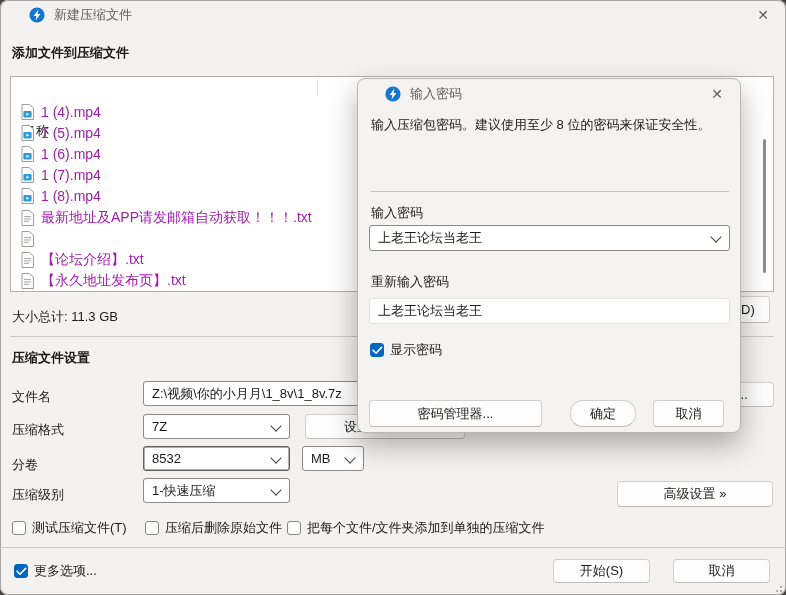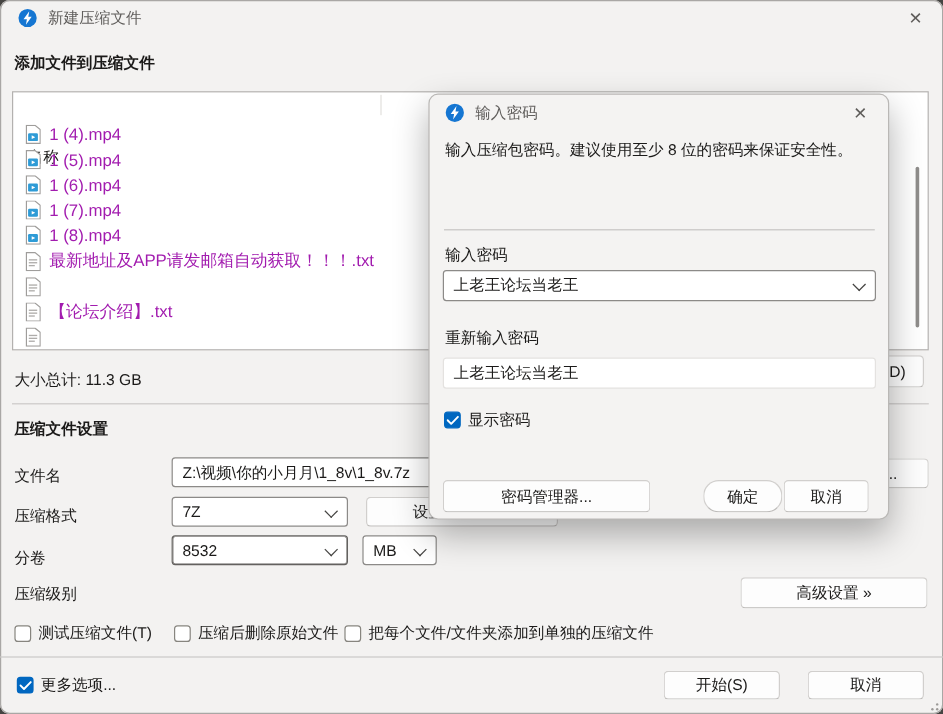--- a/index.html
+++ b/index.html
@@ -12,21 +12,21 @@
   .window{
     position:absolute;left:0;top:0;width:786px;height:595px;
     background:#f3f2f1;border-radius:8px;overflow:hidden;
     box-shadow:0 0 0 1px #a9a7a5 inset;
   }
   .abs{position:absolute;}
   .t13{font-size:13px;color:#1b1a19;}
   .bold{font-weight:bold;}
 
   
-  .titlebar{position:absolute;left:1px;top:0;right:0;height:30px;display:flex;align-items:center;text-align:right;}
+  .titlebar{position:absolute;left:15px;top:0;right:0;height:30px;display:flex;align-items:center;text-align:right;}
   .titlebar .appicon{margin-left:14px;width:16px;height:16px;flex:0 0 auto;}
   .titlebar .ttl{margin-left:9px;font-size:13px;color:#605e5c;}
   .closebtn{
     position:absolute;right:8px;top:3px;width:30px;height:24px;
     display:flex;align-items:center;justify-content:center;
     color:#5f5d5b;font-size:14px;border-radius:4px;cursor:default;
   }
 
   
   .filelist{
@@ -168,20 +168,21 @@
         </svg>
       <span class="fname">【论坛介绍】.txt</span>
     </div>
     <div class="frow" style="top:193px">
       <svg class="ficon" viewBox="0 0 13 16">
           <path d="M1 .5h7.2L12.5 4v11.5H1z" fill="#fff" stroke="#9f9d9b"></path>
           <rect x="3" y="6" width="7" height="1.1" fill="#aeacaa"></rect>
           <rect x="3" y="8.4" width="7" height="1.1" fill="#aeacaa"></rect>
           <rect x="3" y="10.8" width="5" height="1.1" fill="#aeacaa"></rect>
         </svg>
+      <span class="fname">【永久地址发布页】.txt</span>
     </div>
 
     <div class="vscroll"></div>
   </div>
 
   <div class="abs t13" style="left:12px;top:308px;">大小总计: 11.3 GB</div>
 
   <div class="btn" style="left:640px;top:296px;width:130px;height:27px;justify-content:flex-start;padding-left:100px;z-index:1;">D)</div>
 
   <div class="sep" style="left:10px;top:336px;width:764px;"></div>
@@ -203,20 +204,24 @@
   <div class="combo" style="left:143px;top:446px;width:147px;height:25px;border-color:#63615f;box-shadow:0 0 0 0.5px #63615f inset;">
     <span>8532</span>
     <span class="chev"></span>
   </div>
   <div class="combo" style="left:302px;top:446px;width:62px;height:25px;">
     <span>MB</span>
     <span class="chev"></span>
   </div>
 
   <div class="abs t13" style="left:12px;top:486px;">压缩级别</div>
+  <div class="combo" style="left:143px;top:478px;width:147px;height:25px;">
+    <span>1-快速压缩</span>
+    <span class="chev"></span>
+  </div>
 
   <div class="btn" style="left:617px;top:481px;width:156px;height:26px;">高级设置 »</div>
 
   <label class="cb abs" style="left:12px;top:519px;">
     <span class="cbbox"></span>
     <span>测试压缩文件(T)</span>
   </label>
   <label class="cb abs" style="left:287px;top:519px;">
     <span class="cbbox"></span>
     <span>把每个文件/文件夹添加到单独的压缩文件</span>
@@ -271,17 +276,17 @@
     <label class="cb abs" style="left:12px;top:262px;">
       <span class="cbbox checked">
         <svg width="11" height="9" viewBox="0 0 11 9">
             <path d="M1 4.2 L4 7.2 L9.6 1.4" stroke="#fff" stroke-width="1.6" fill="none" stroke-linecap="round" stroke-linejoin="round"></path>
           </svg>
       </span>
       <span>显示密码</span>
     </label>
 
     <div class="btn" style="left:11px;top:321px;width:173px;height:27px;">密码管理器...</div>
-    <div class="btn" style="left:228px;top:321px;width:66px;height:27px;border-radius:13px;">确定</div>
+    <div class="btn" style="left:212px;top:321px;width:66px;height:27px;border-radius:13px;">确定</div>
     <div class="btn" style="left:295px;top:321px;width:71px;height:27px;">取消</div>
   </div>
 
 </div>
 
 </body></html>

